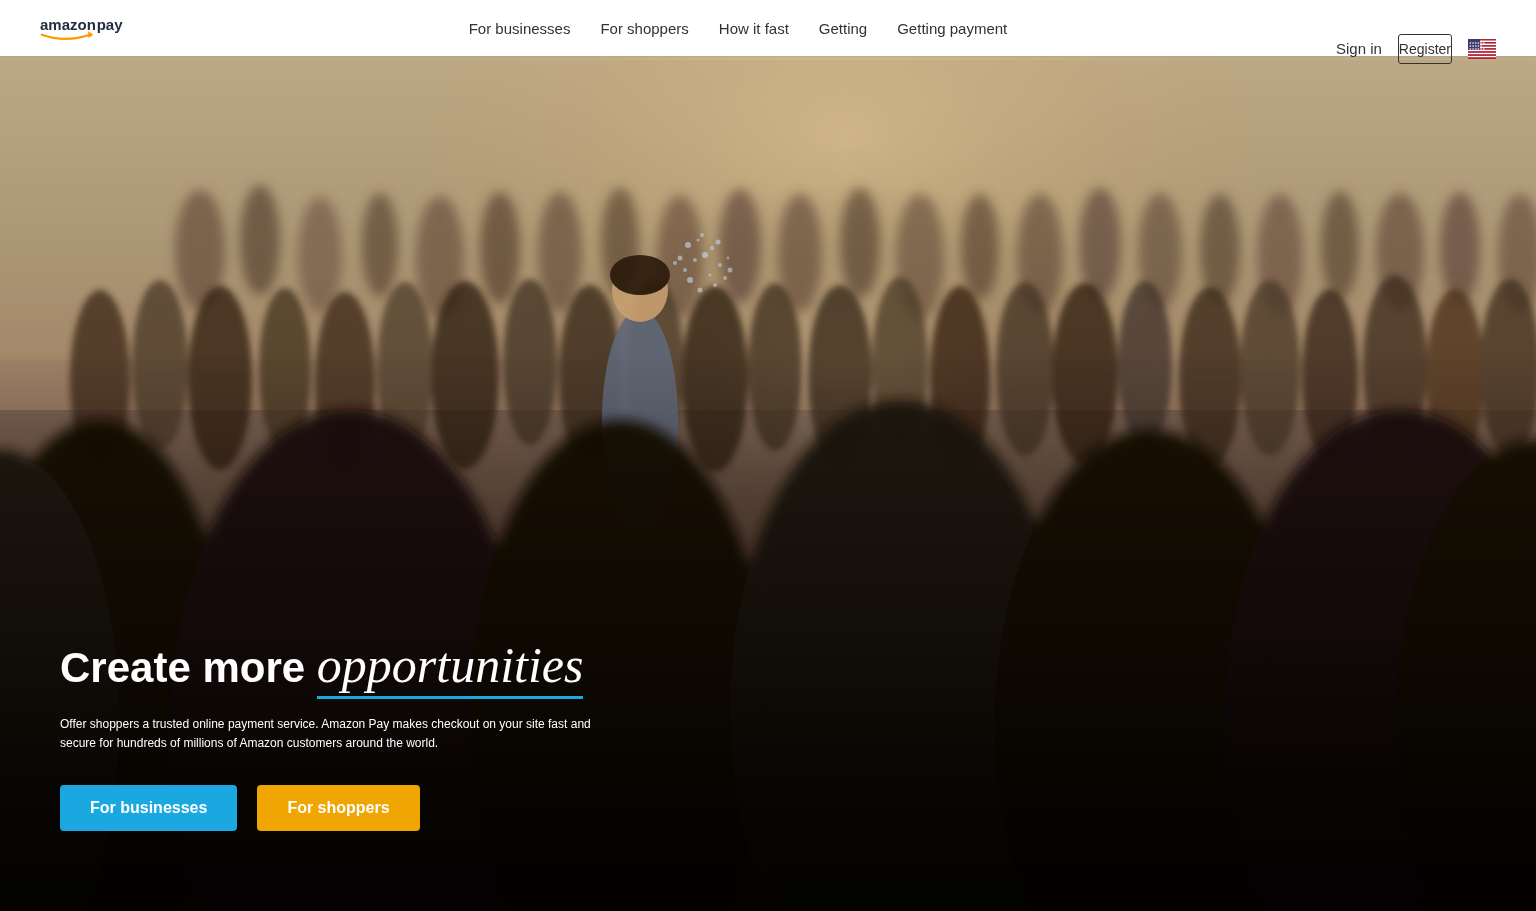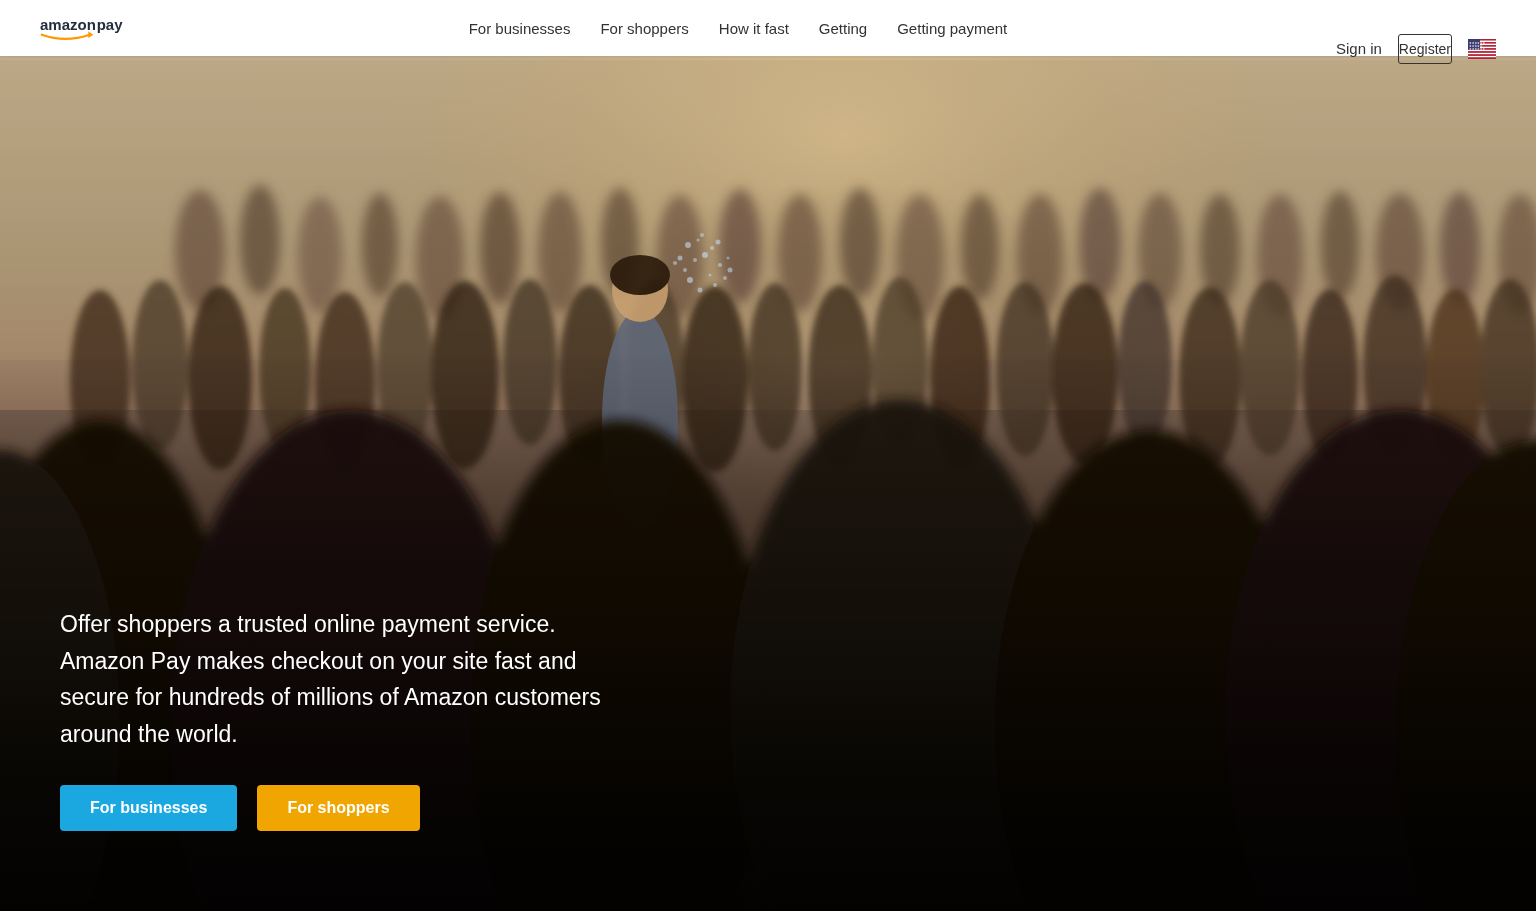--- a/index.html
+++ b/index.html
@@ -132,21 +132,21 @@
       content: '';
       position: absolute;
       bottom: -4px;
       left: 0;
       width: 100%;
       height: 3px;
       background: #1ba8e0;
     }
 
     .hero-description {
-      font-size: 23px;
+      font-size: 12px;
       color: #fff;
       line-height: 1.6;
       margin-top: 20px;
       margin-bottom: 32px;
       max-width: 560px;
     }
 
     .hero-buttons {
       display: flex;
       gap: 20px;
@@ -370,19 +370,22 @@
           <stop offset="50%" stop-color="rgba(0,0,0,0.4)"></stop>
           <stop offset="80%" stop-color="rgba(0,0,0,0.75)"></stop>
           <stop offset="100%" stop-color="rgba(0,0,0,0.9)"></stop>
         </linearGradient>
       </defs>
       <rect x="0" y="350" width="1536" height="561" fill="url(#bottomDark)"></rect>
     </svg>
   </div>
 
   <div class="hero-content">
+    <h1 class="hero-title">
+      <span>Create more </span><span class="hero-title-script">opportunities</span>
+    </h1>
     <p class="hero-description">Offer shoppers a trusted online payment service. Amazon Pay makes checkout on your site fast and secure for hundreds of millions of Amazon customers around the world.</p>
     <div class="hero-buttons">
       <button class="btn-businesses">For businesses</button>
       <button class="btn-shoppers">For shoppers</button>
     </div>
   </div>
 </section>
 
 </body></html>

